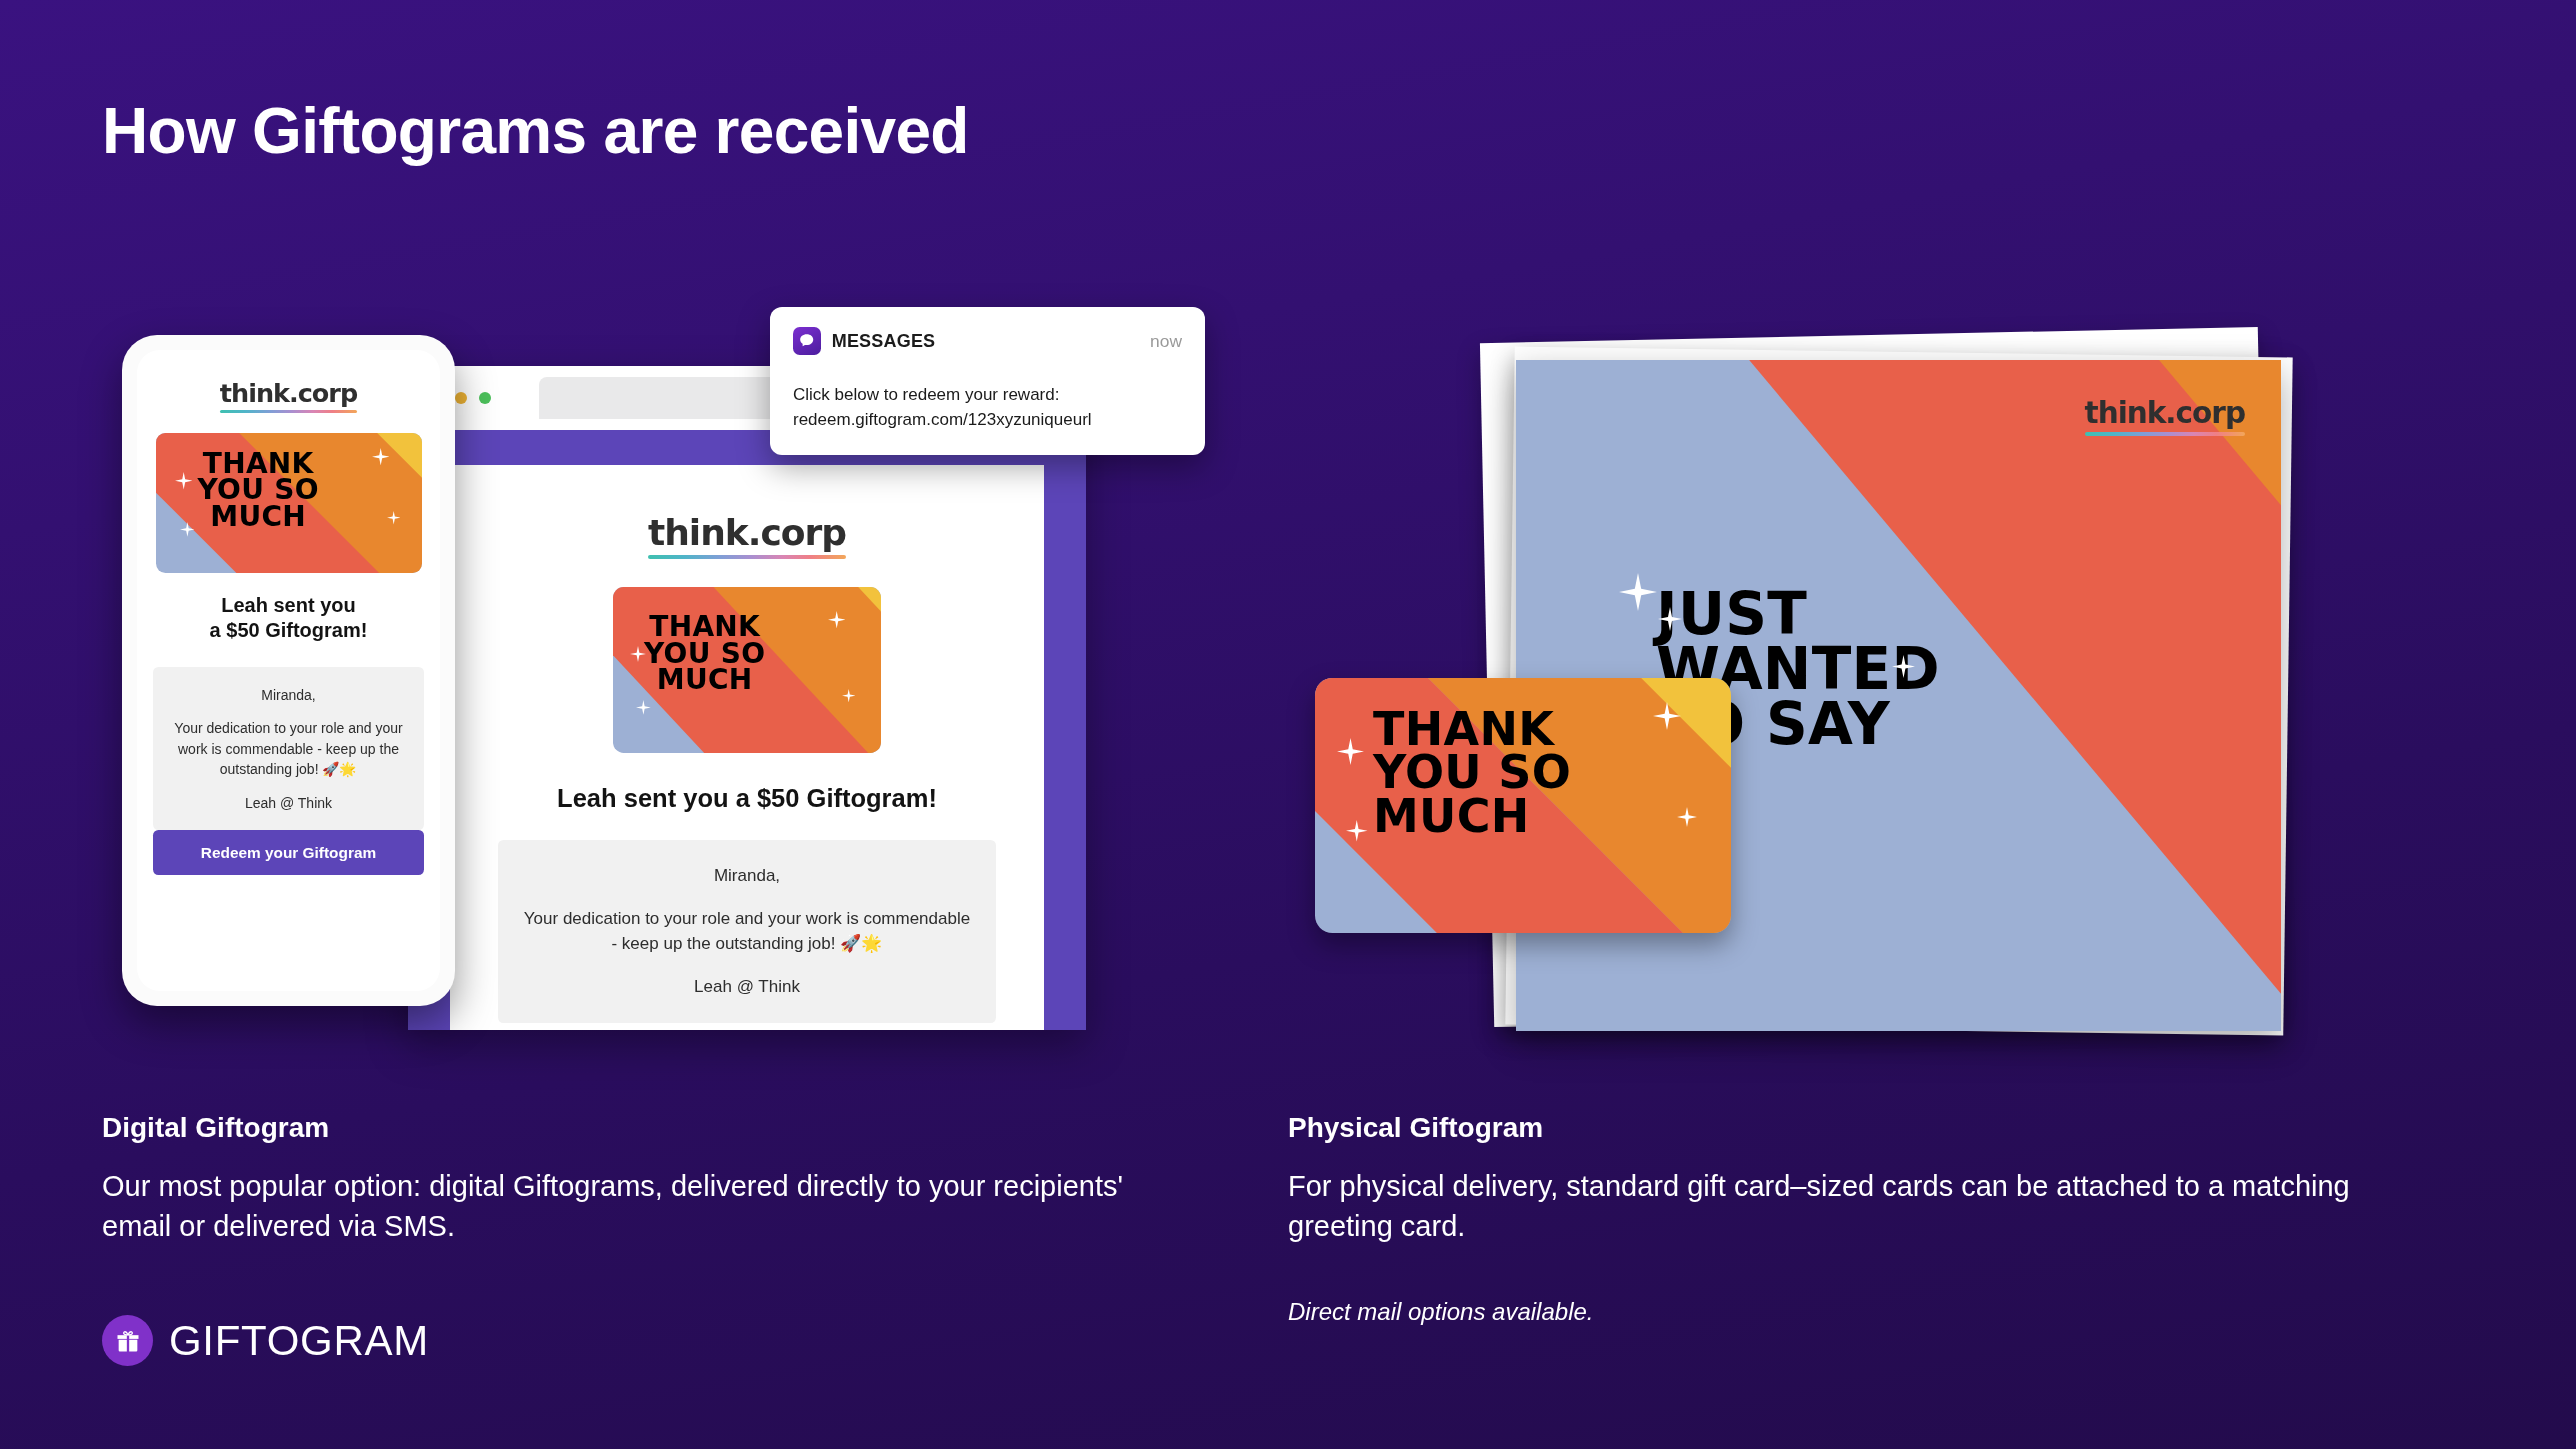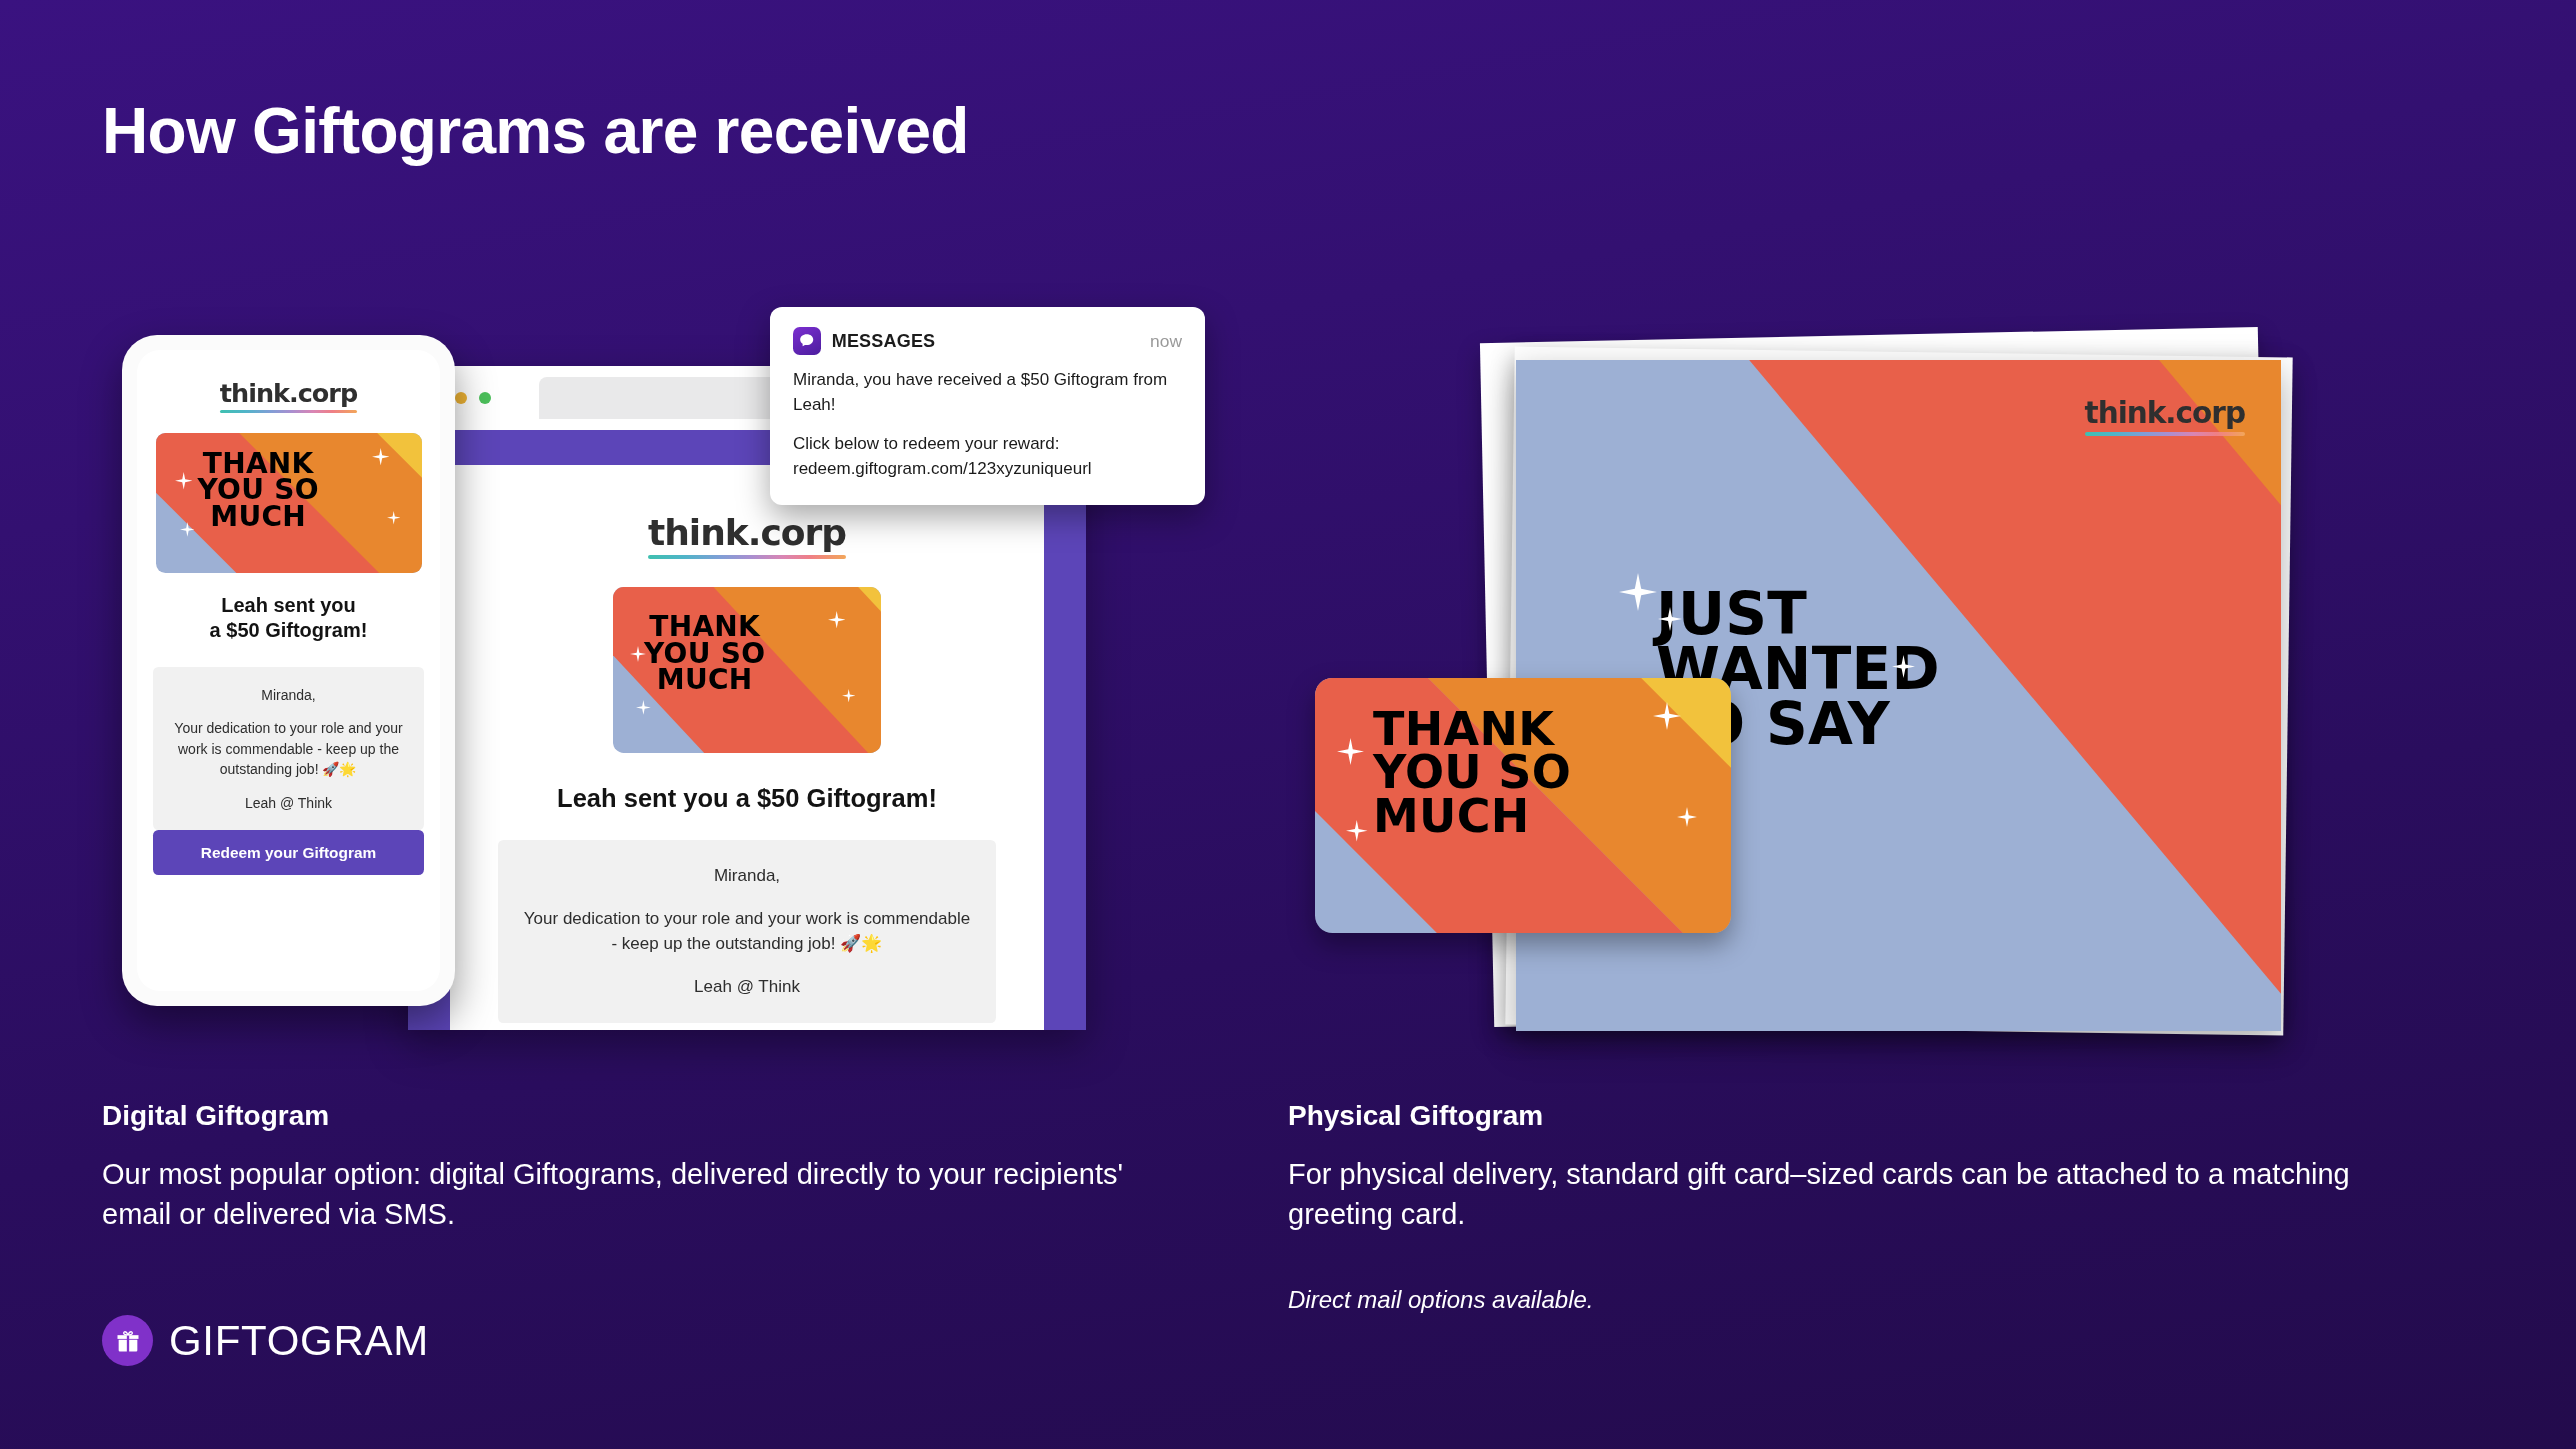--- a/index.html
+++ b/index.html
@@ -198,21 +198,21 @@
     border-radius: 17.4px;
     box-shadow: 0 12px 27px rgba(0,0,0,.35);
     z-index: 8;
   }
 
   
   .col-copy { position: absolute; color: #ffffff; }
   .copy-left  { left: 102px;  top: 1100px; width: 1087px; }
   .copy-right { left: 1288px; top: 1100px; width: 1087px; }
   .copy-h {
-    font-size: 28px; font-weight: bold; margin-bottom: 23px;
+    font-size: 28px; font-weight: bold; margin-bottom: 23px; margin-top: 12px;
   }
   .copy-p {
     font-size: 29px; line-height: 1.37; font-weight: normal;
   }
   .copy-note {
     font-size: 24px; font-style: italic; margin-top: 52px;
   }
   .brand {
     position: absolute; left: 102px; top: 1315px;
     display: flex; align-items: center;
@@ -354,21 +354,20 @@
     <div class="sms-top">
       <span class="sms-appicon">
         <svg width="17.4" height="17.4" viewBox="0 0 24 24">
           <path d="M12 3C6.9 3 3 6.3 3 10.4c0 2.4 1.3 4.5 3.4 5.9v3.2l3.2-1.7c.8.2 1.6.3 2.4.3 5.1 0 9-3.3 9-7.7S17.1 3 12 3z" fill="#ffffff"></path>
         </svg>
       </span>
       <span class="sms-appname">MESSAGES</span>
       <span class="sms-time">now</span>
     </div>
     <div class="sms-body">
-      <div>Miranda, you have received a $50 Giftogram from Leah!</div>
       <div class="gap"></div>
       <div>Click below to redeem your reward:</div>
       <div>redeem.giftogram.com/123xyzuniqueurl</div>
     </div>
   </div>
 </div>
 
 <div class="physical">
   <div class="paper" style="left:172px;top:13.4px;width:778px;height:684px;transform:rotate(-1.2deg);"></div>
   <div class="paper" style="left:195px;top:29.5px;width:778px;height:678px;transform:rotate(0.8deg);"></div>

